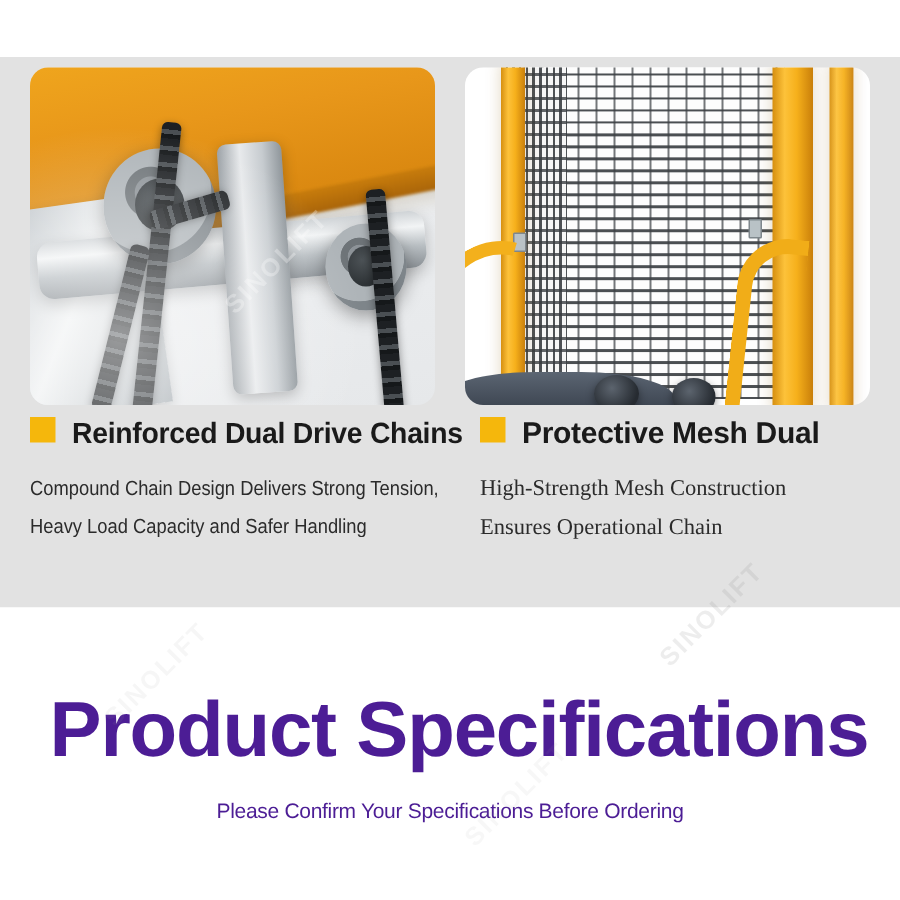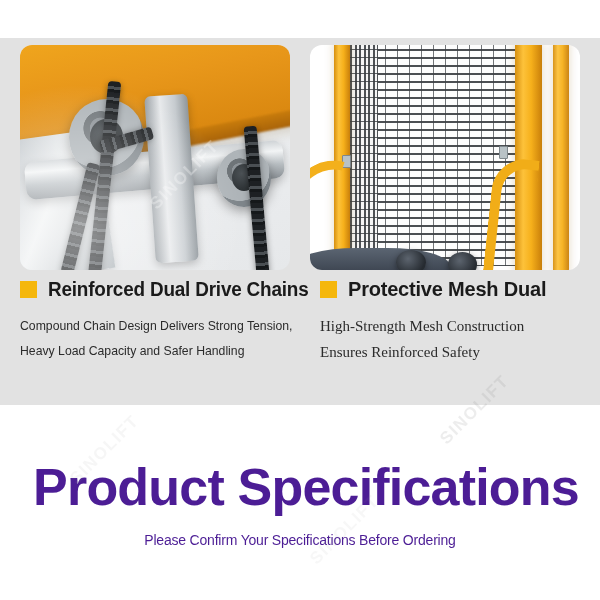--- a/index.html
+++ b/index.html
@@ -238,21 +238,21 @@
     display: flex;
     gap: 20px;
     padding: 0 20px;
     box-sizing: border-box;
   }
   .caption-col {
     width: 280px;
   }
   .caption-head {
     display: flex;
-    align-items: center;
+    align-items: flex-start;
     gap: 11px;
     margin-bottom: 12px;
   }
   .bullet-square {
     width: 17px;
     height: 17px;
     background: #f5b70c;
     flex: 0 0 auto;
   }
   .caption-title {
@@ -382,21 +382,21 @@
         </div>
       </div>
 
       <div class="caption-col right">
         <div class="caption-head">
           <span class="bullet-square"></span>
           <span class="caption-title">Protective Mesh Dual</span>
         </div>
         <div class="caption-body">
           <div>High-Strength Mesh Construction</div>
-          <div>Ensures Reinforced Safety</div>
+          <div>Ensures Operational Chain</div>
         </div>
       </div>
     </div>
   </div>
 
   <div class="bottom">
     <div class="bottom-title">Product Specifications</div>
     <div class="bottom-subtitle">Please Confirm Your Specifications Before Ordering</div>
   </div>
 

